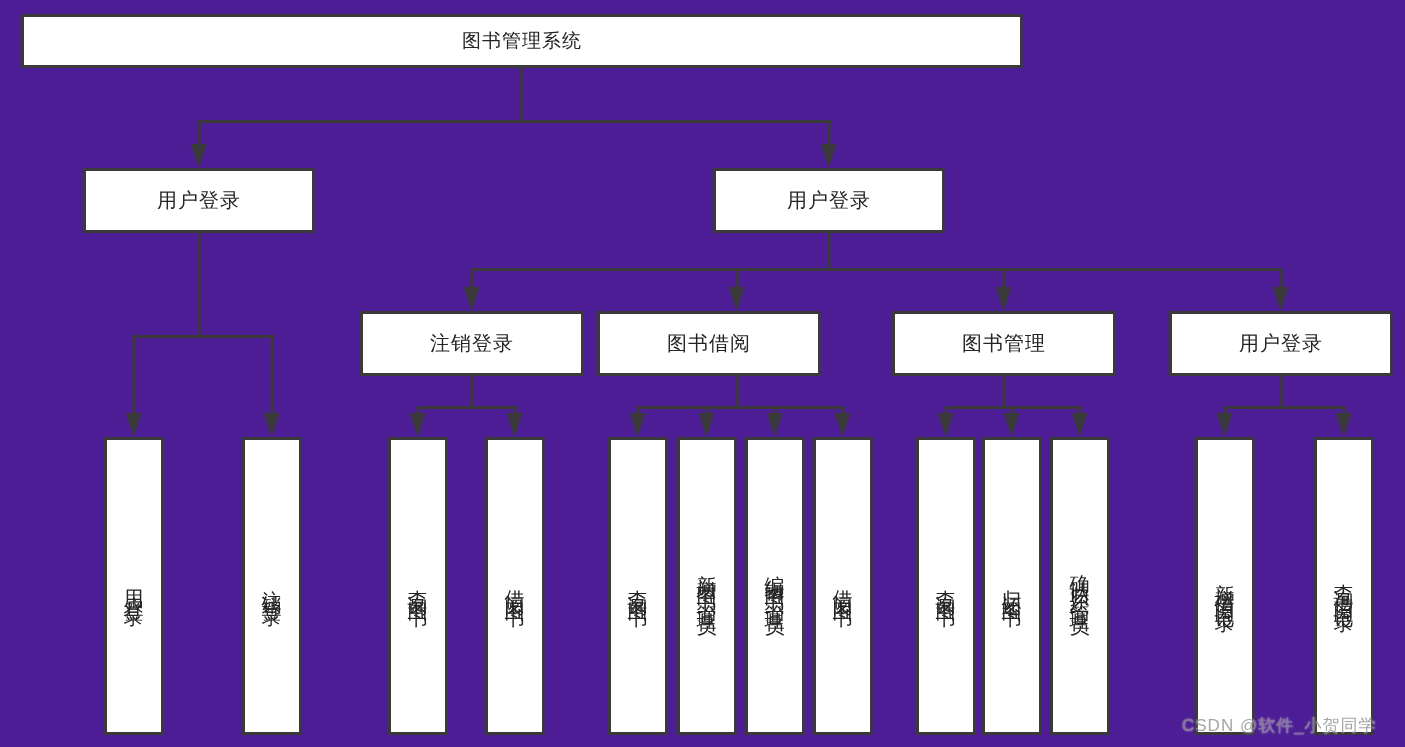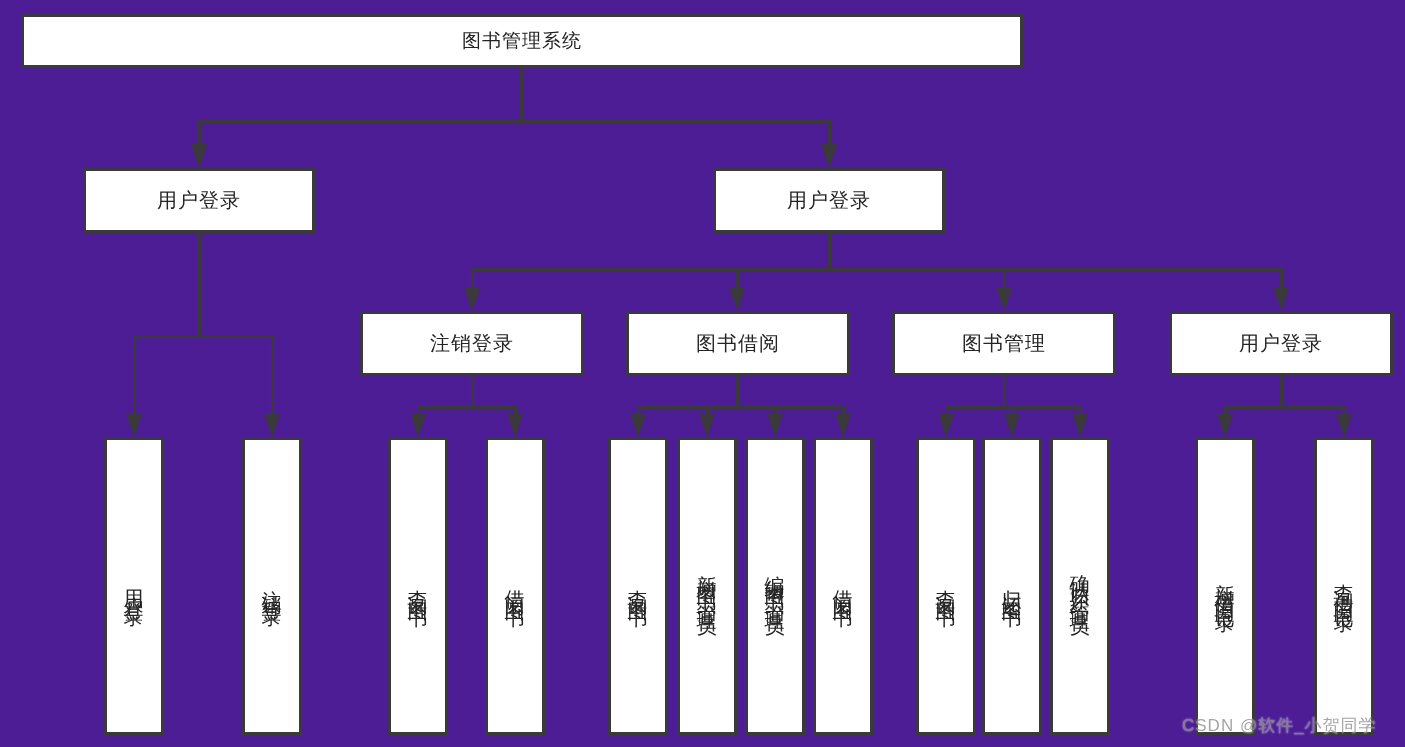--- a/index.html
+++ b/index.html
@@ -66,21 +66,21 @@
   <div class="ln vln" style="left:471px;top:268px;height:21px"></div>
   <div class="ln vln" style="left:736px;top:268px;height:21px"></div>
   <div class="ln vln" style="left:1003px;top:268px;height:21px"></div>
   <div class="ln vln" style="left:1280px;top:268px;height:21px"></div>
   <div class="arw" style="left:464px;top:287px"></div>
   <div class="arw" style="left:729px;top:287px"></div>
   <div class="arw" style="left:996px;top:287px"></div>
   <div class="arw" style="left:1273px;top:287px"></div>
 
   <div class="box" style="left:360px;top:311px;width:224px;height:65px">注销登录</div>
-  <div class="box" style="left:626px;top:311px;width:224px;height:65px">图书借阅</div>
+  <div class="box" style="left:597px;top:311px;width:224px;height:65px">图书借阅</div>
   <div class="box" style="left:892px;top:311px;width:224px;height:65px">图书管理</div>
   <div class="box" style="left:1169px;top:311px;width:224px;height:65px">用户登录</div>
 
   <div class="ln vln" style="left:471px;top:376px;height:30px"></div>
   <div class="ln hln" style="left:417px;top:406px;width:100px"></div>
   <div class="ln vln" style="left:417px;top:406px;height:9px"></div>
   <div class="ln vln" style="left:514px;top:406px;height:9px"></div>
   <div class="arw" style="left:410px;top:413px"></div>
   <div class="arw" style="left:507px;top:413px"></div>
 

